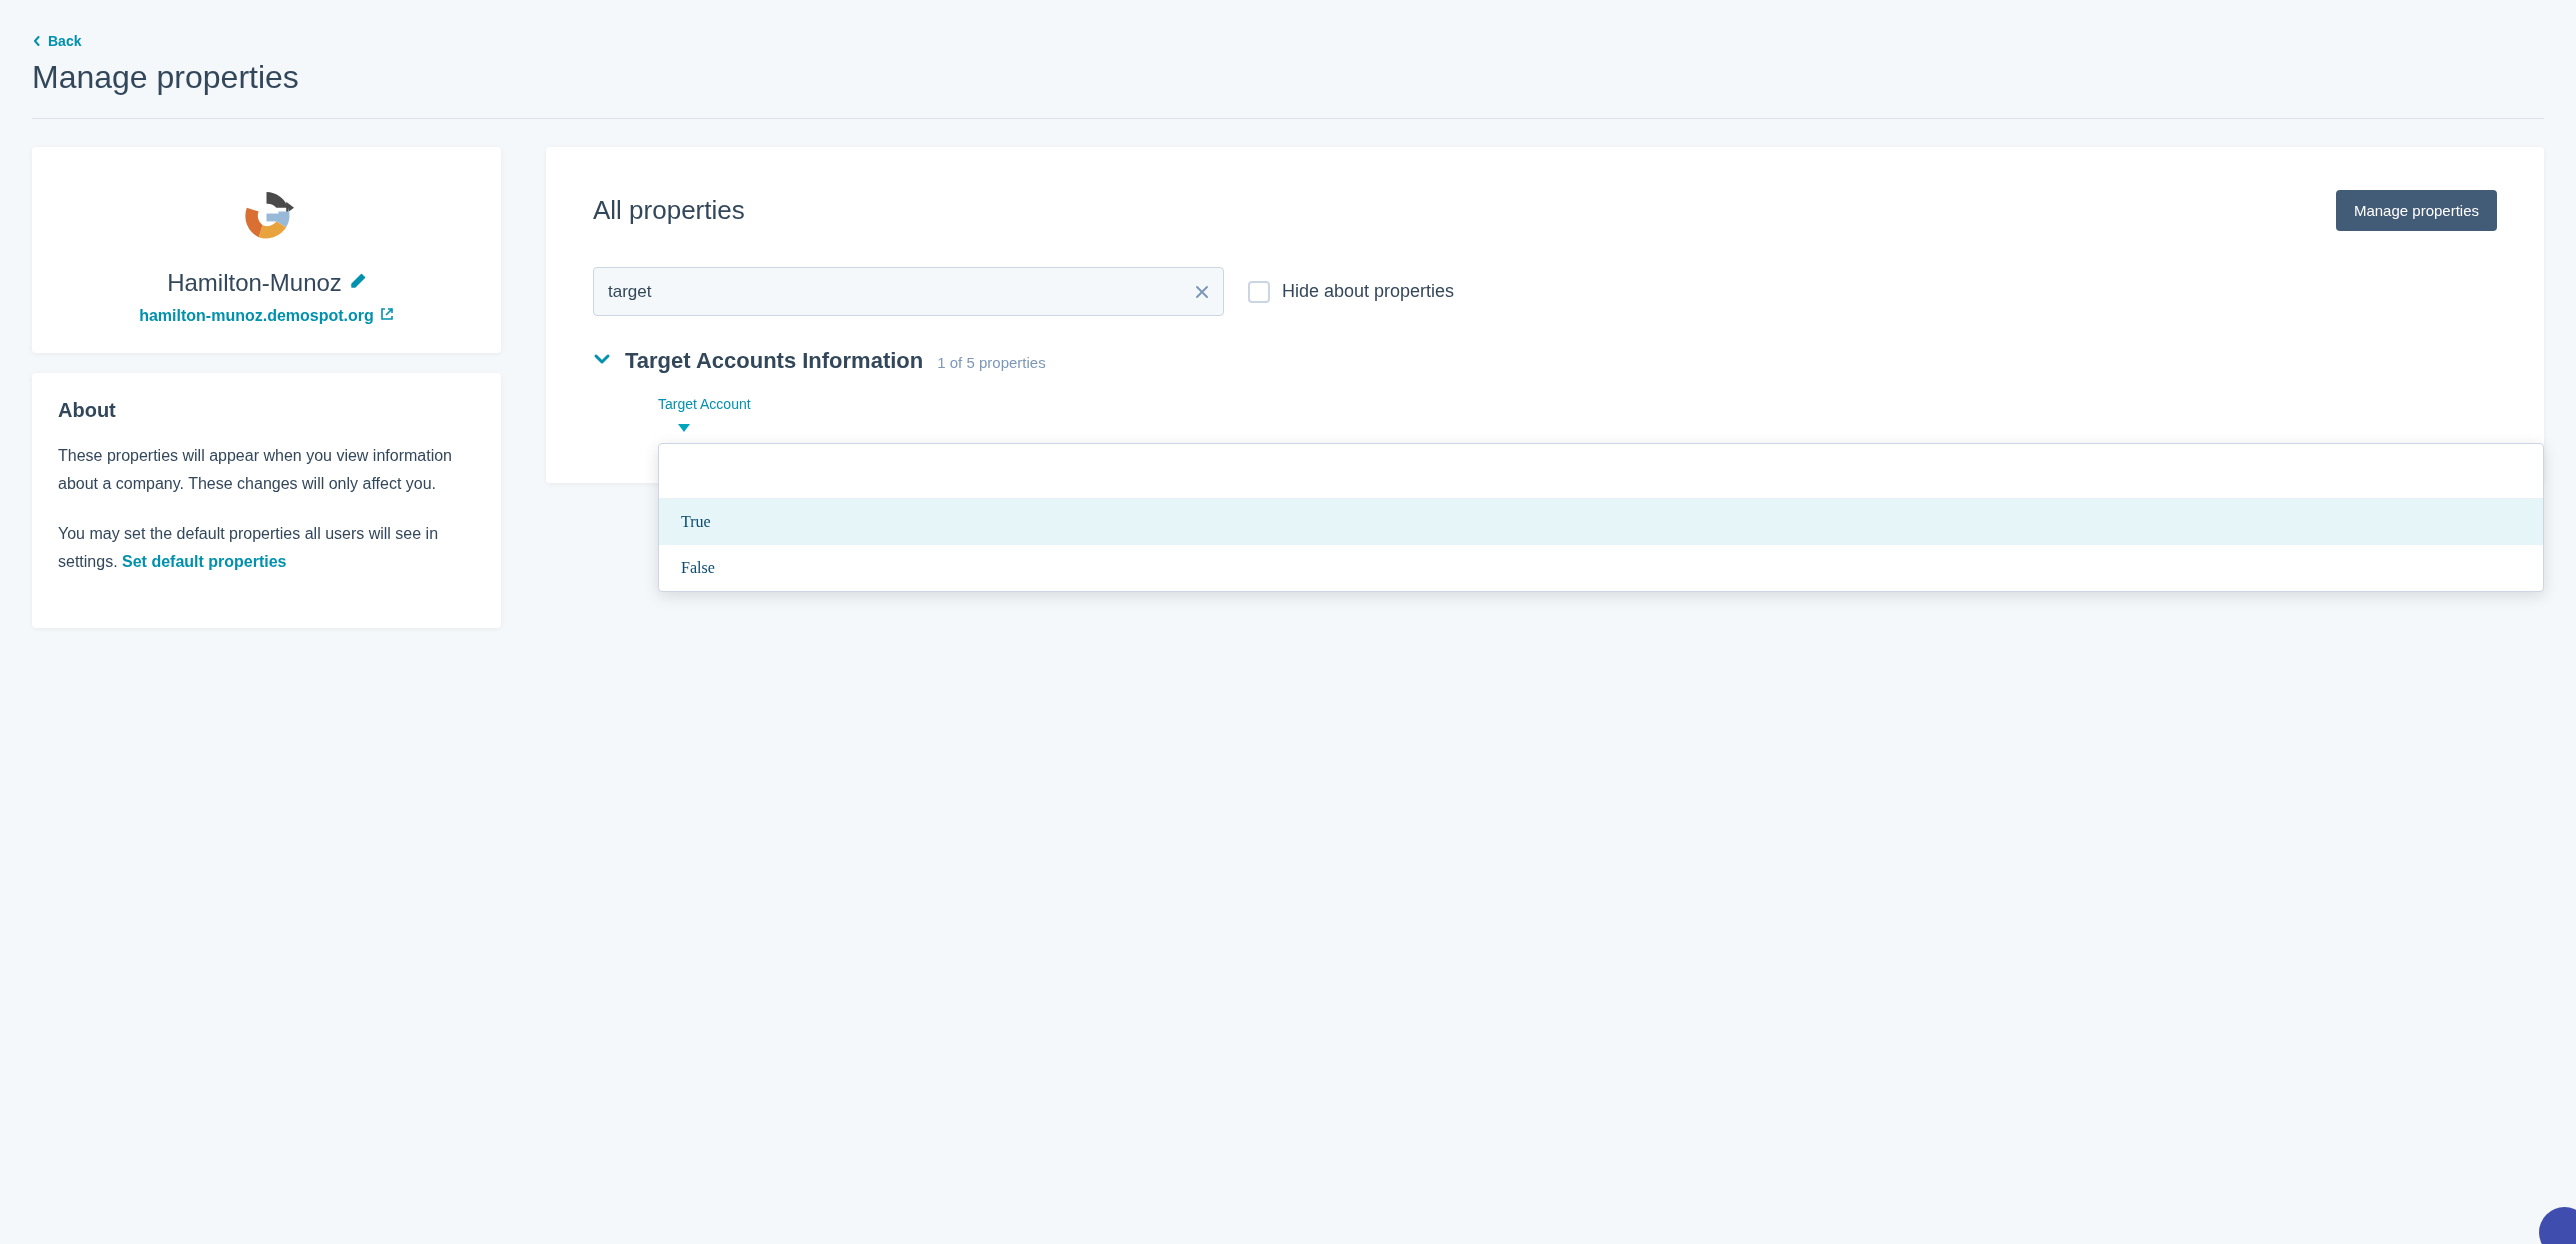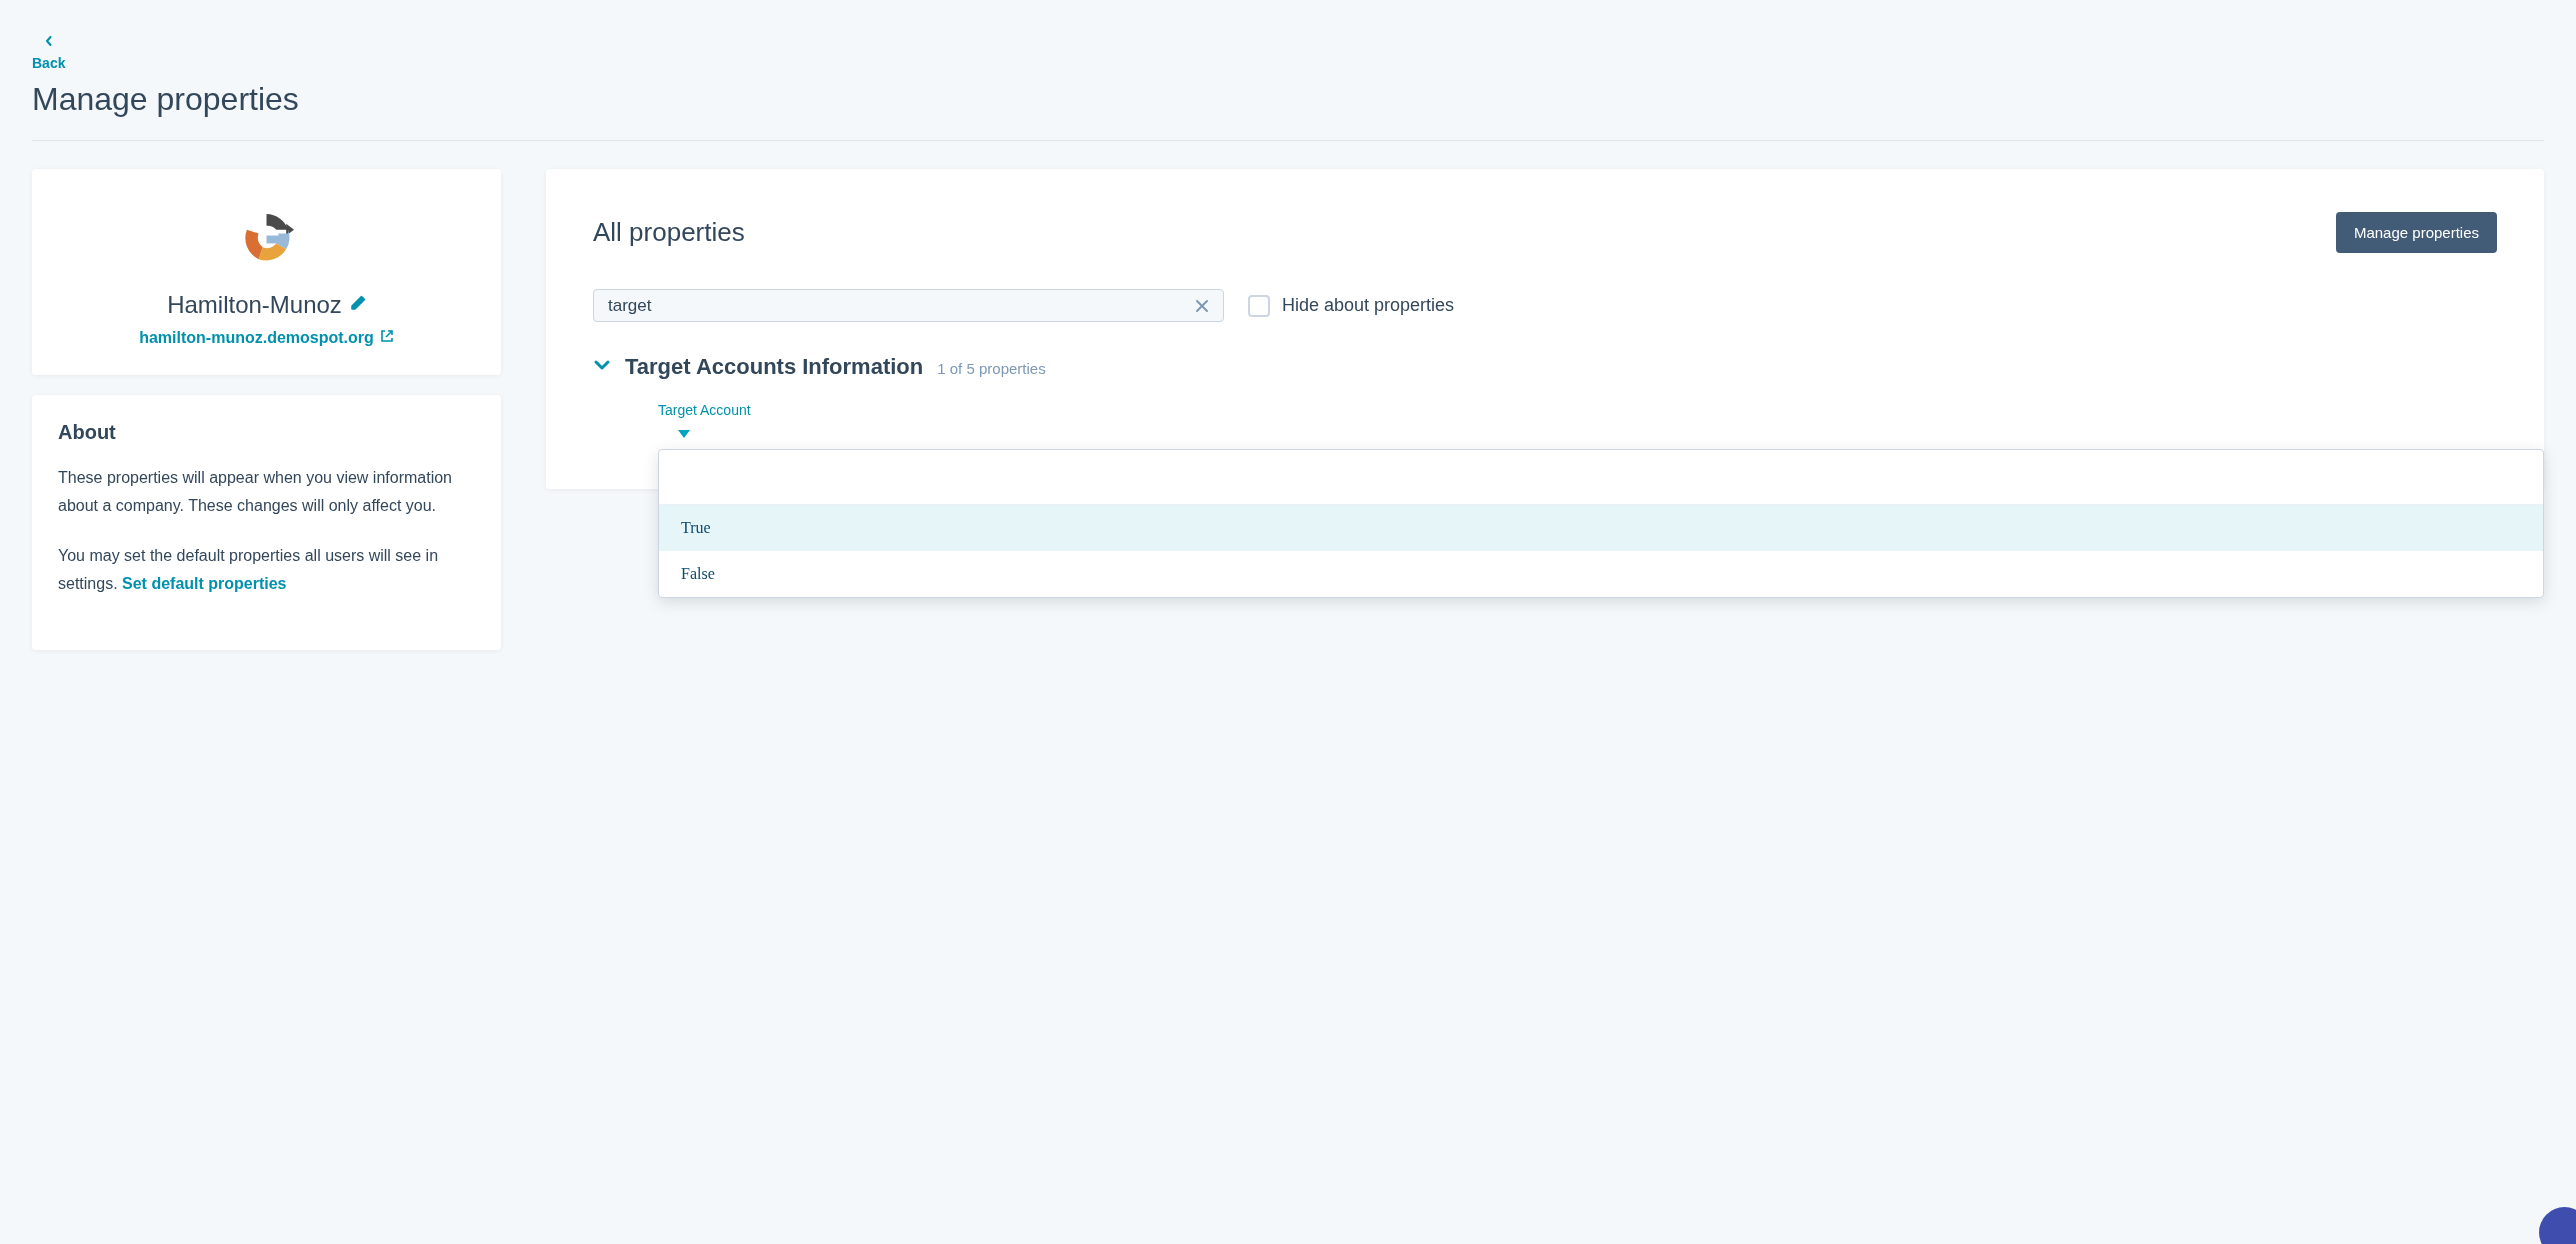--- a/index.html
+++ b/index.html
@@ -18,21 +18,20 @@
   .back-link {
     display: inline-flex;
     align-items: center;
     gap: 6px;
     color: #0091ae;
     font-weight: 600;
     font-size: 14px;
     text-decoration: none;
     margin-bottom: 10px;
     cursor: pointer;
-    flex-direction: column;
   }
   .back-link svg { width: 10px; height: 10px; }
   h1.page-title {
     font-size: 32px;
     font-weight: 400;
     color: #33475b;
     margin-bottom: 22px;
   }
   .divider {
     height: 1px;
@@ -128,21 +127,21 @@
     gap: 24px;
     margin-bottom: 32px;
   }
   .search-wrap {
     position: relative;
     width: 631px;
     max-width: 631px;
   }
   .search-input {
     width: 100%;
-    height: 33px;
+    height: 49px;
     border: 1px solid #cbd6e2;
     border-radius: 4px;
     padding: 0 43px 0 14px;
     font-size: 17px;
     color: #33475b;
     background: #f5f8fa;
   }
   .clear-btn {
     position: absolute;
     right: 8px; top: 50%;

